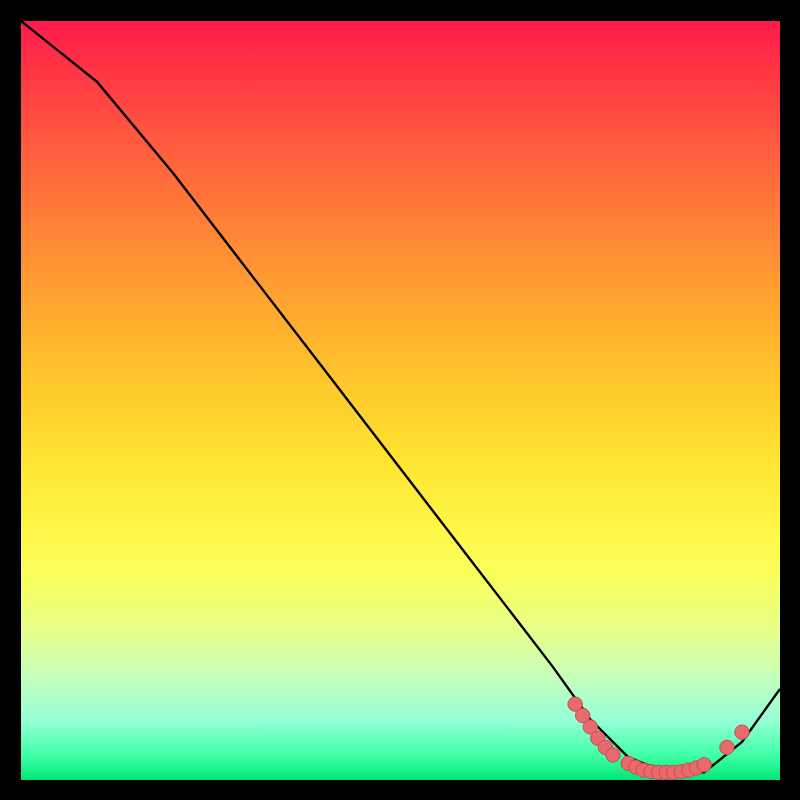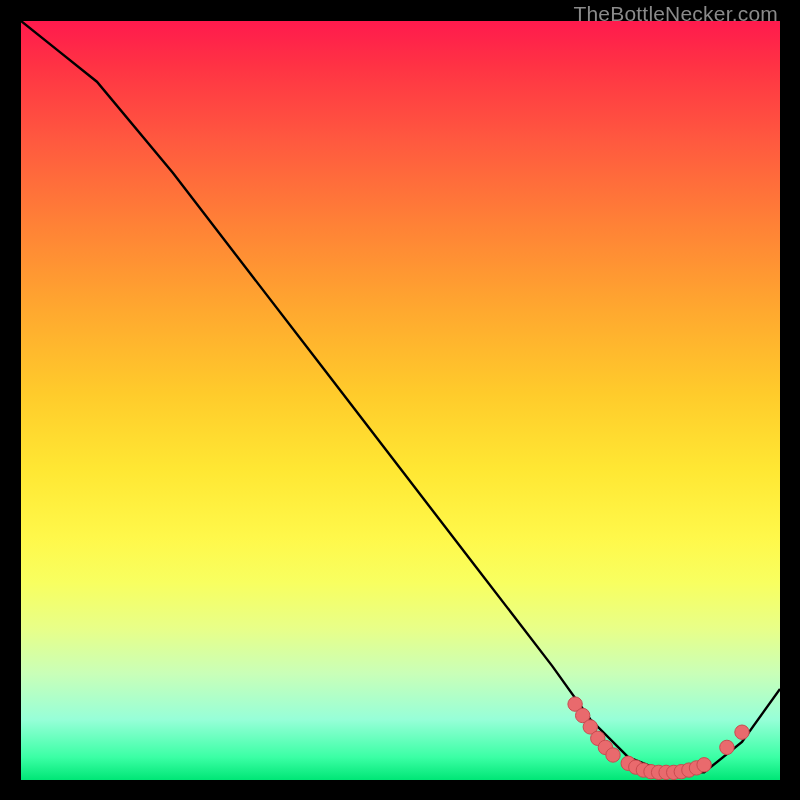--- a/index.html
+++ b/index.html
@@ -80,14 +80,13 @@
           <circle cx="652.7" cy="751.4" r="7.2" fill="#e96a6d" stroke="#c94b50" stroke-width="1"></circle>
           <circle cx="660.3" cy="750.7" r="7.2" fill="#e96a6d" stroke="#c94b50" stroke-width="1"></circle>
           <circle cx="667.9" cy="749.1" r="7.2" fill="#e96a6d" stroke="#c94b50" stroke-width="1"></circle>
           <circle cx="675.5" cy="746.9" r="7.2" fill="#e96a6d" stroke="#c94b50" stroke-width="1"></circle>
           <circle cx="683.1" cy="743.8" r="7.2" fill="#e96a6d" stroke="#c94b50" stroke-width="1"></circle>
           <circle cx="705.9" cy="726.4" r="7.2" fill="#e96a6d" stroke="#c94b50" stroke-width="1"></circle>
           <circle cx="721.0" cy="711.2" r="7.2" fill="#e96a6d" stroke="#c94b50" stroke-width="1"></circle>
         </g>
     </svg>
   </div>
-  <div class="watermark">TheBottleNecker.com</div>
 </div>
 
 </body></html>

